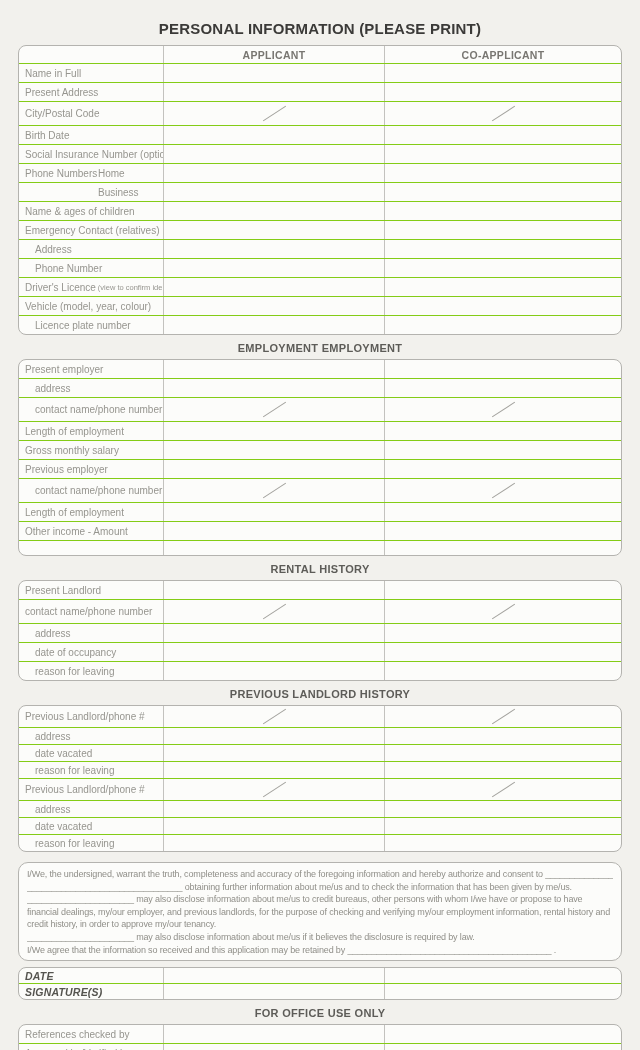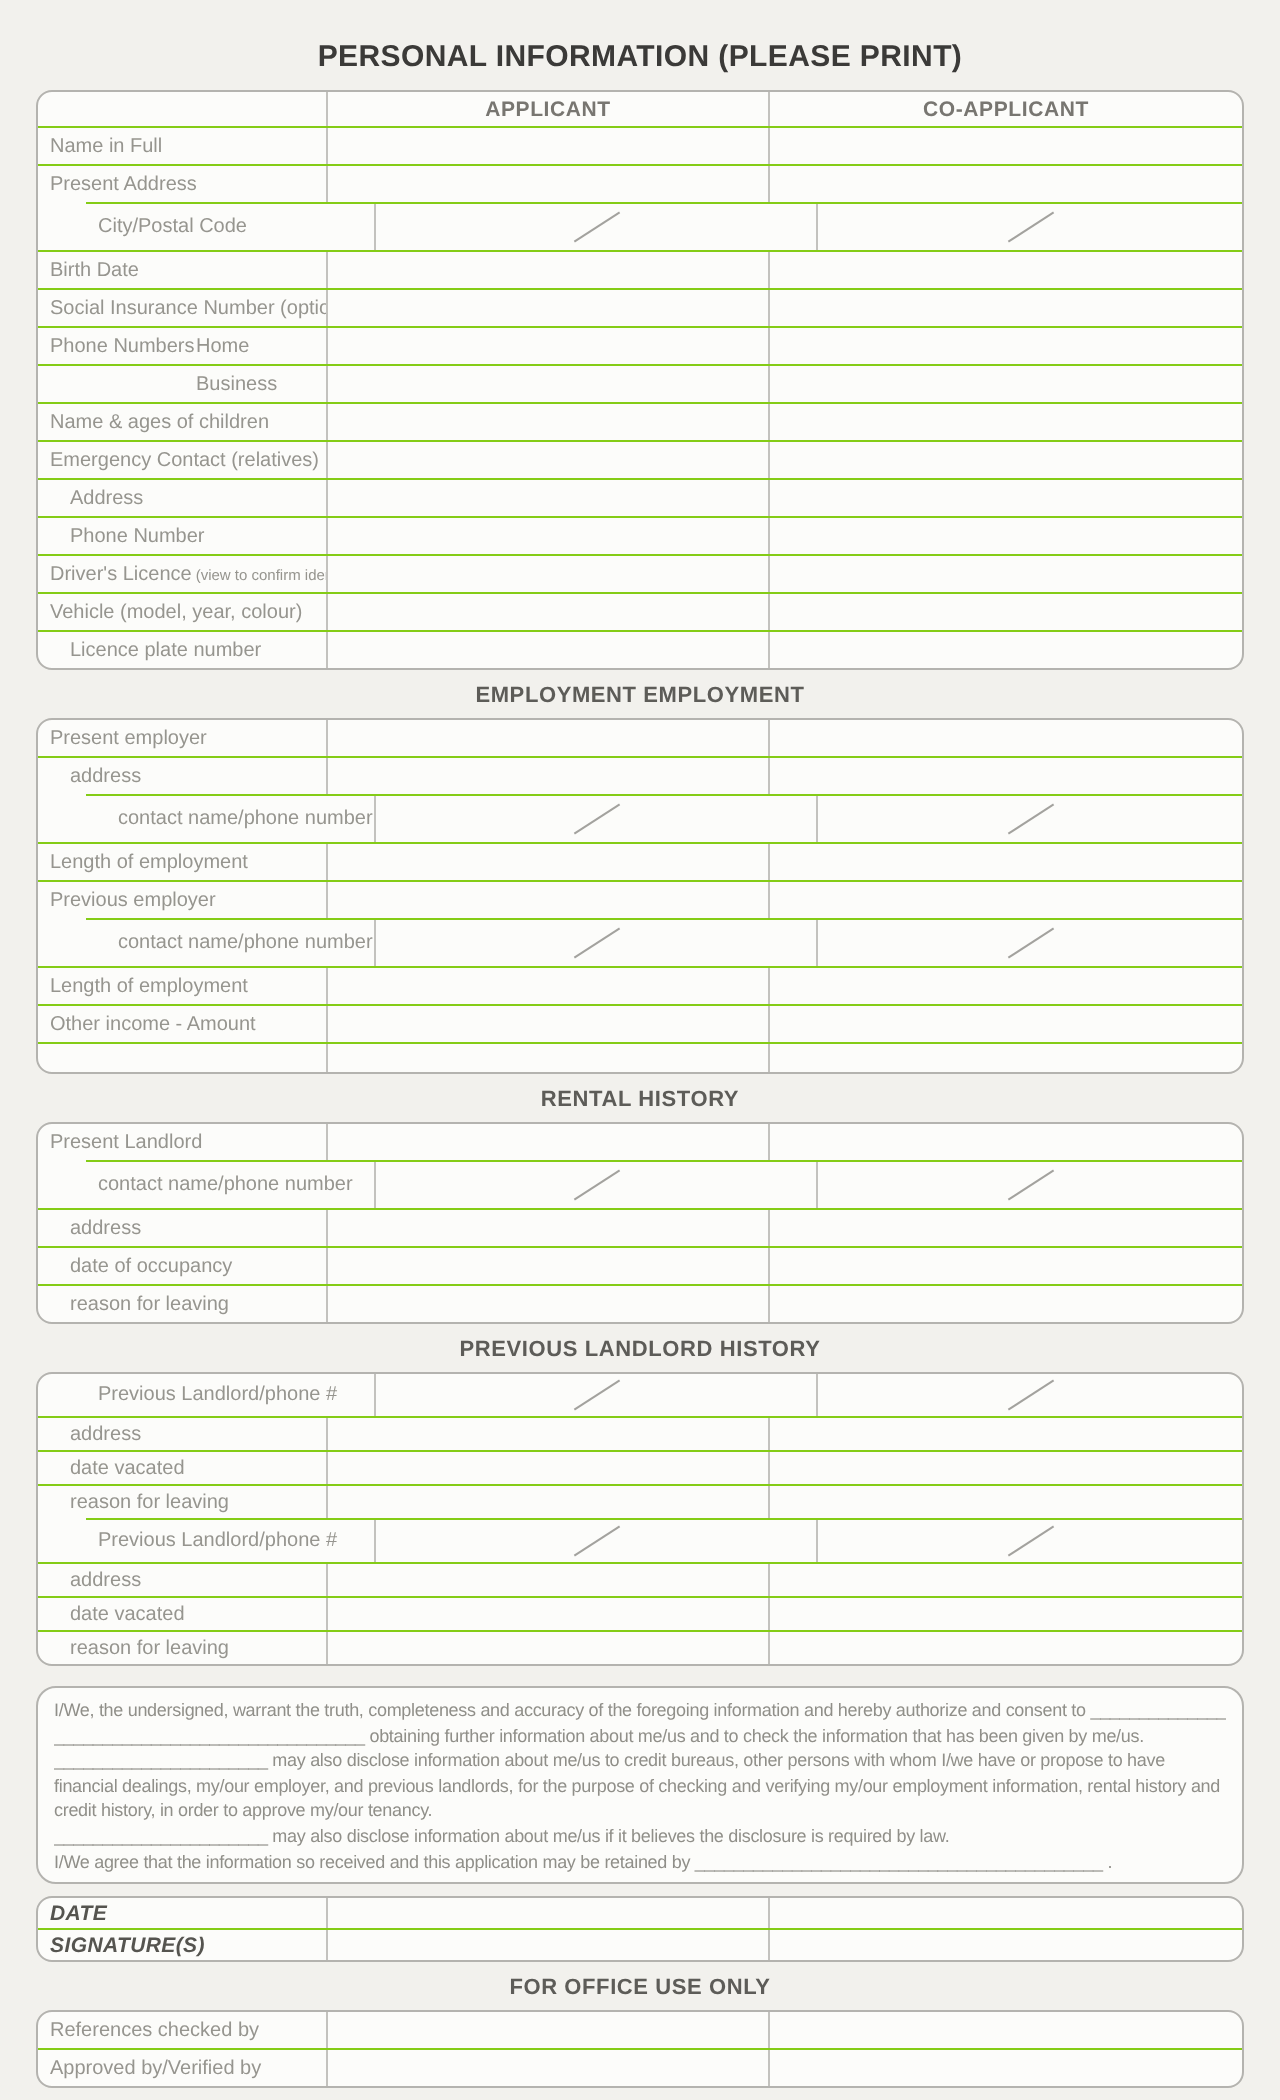--- a/index.html
+++ b/index.html
@@ -32,21 +32,21 @@
     box-sizing:border-box;
     width:604px;
     margin-left:18px;
     background:#fcfcfa;
     border:1px solid #b4b3af;
     border-radius:8px;
     overflow:hidden;
   }
   .frow{display:flex;height:18px;border-top:1px solid #84cc16;}
   .frow:first-child{border-top:none;}
-  .frow.slash-row{height:23px;margin-left:24px;}
+  .frow.slash-row{height:23px;}
   .frow.head{height:17px;}
   .cell{box-sizing:border-box;}
   .cell-label{
     width:144px;
     padding-left:6px;
     display:flex;
     align-items:center;
     position:relative;
     font-size:10px;
     color:#96958f;
@@ -233,20 +233,27 @@
       </div>
       <div class="frow">
         <div class="cell cell-label">
           <span>Length of employment</span>
         </div>
         <div class="cell cell-input app"></div>
         <div class="cell cell-input co"></div>
       </div>
       <div class="frow">
         <div class="cell cell-label">
+          <span>Gross monthly salary</span>
+        </div>
+        <div class="cell cell-input app"></div>
+        <div class="cell cell-input co"></div>
+      </div>
+      <div class="frow">
+        <div class="cell cell-label">
           <span>Previous employer</span>
         </div>
         <div class="cell cell-input app"></div>
         <div class="cell cell-input co"></div>
       </div>
       <div class="frow slash-row">
         <div class="cell cell-label ind">
           <span>contact name/phone number</span>
         </div>
         <div class="cell cell-input app">

